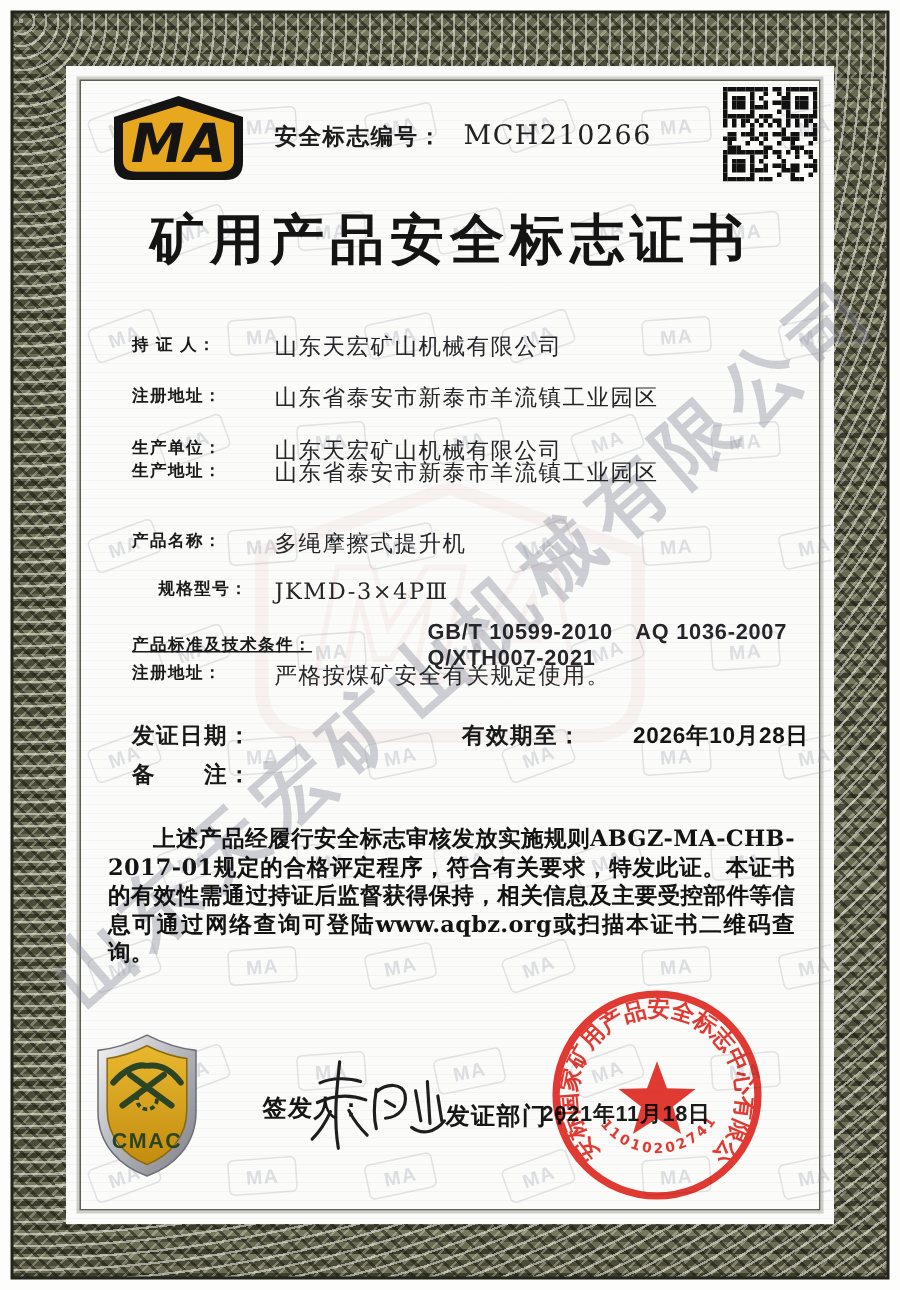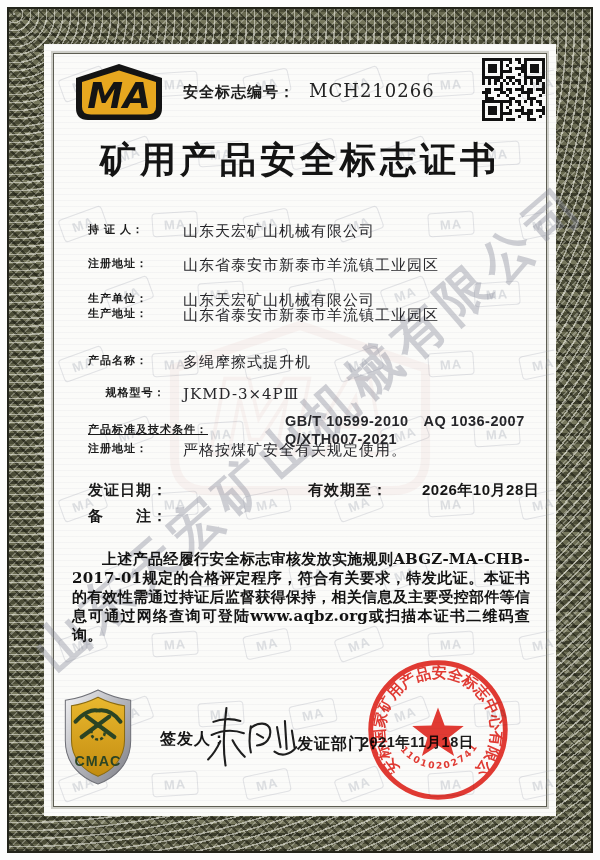--- a/index.html
+++ b/index.html
@@ -40,21 +40,21 @@
   .frow.wide{align-items:center;}
   .frow.wide .fvalue{font-family:"Liberation Sans",sans-serif;font-weight:bold;font-size:14.5px;letter-spacing:.5px;}
   .daterow{position:absolute;left:0;top:481px;width:100%;height:20px;}
   .daterow span{position:absolute;font-size:15px;}
   .dlab{font-weight:bold;color:#1a1a1a;letter-spacing:1px;}
   .dval{font-weight:bold;color:#151515;letter-spacing:.5px;}
   .remark{position:absolute;left:88px;top:507px;font-weight:bold;font-size:15px;color:#1a1a1a;letter-spacing:1px;}
   .statement{position:absolute;left:72px;top:550px;width:458px;text-align:justify;text-indent:2em;
     font-family:"DejaVu Serif",serif;font-weight:600;font-size:15px;line-height:19px;color:#131313;letter-spacing:.2px;}
   .cmac{position:absolute;left:62px;top:688px;}
-  .signer{position:absolute;left:160px;top:729px;font-family:"DejaVu Serif",serif;font-weight:bold;
+  .signer{position:absolute;left:175px;top:729px;font-family:"DejaVu Serif",serif;font-weight:bold;
     font-size:16px;color:#161616;letter-spacing:1px;}
   .signature{position:absolute;left:202px;top:692px;}
   .issuer{position:absolute;left:297px;top:734px;font-family:"DejaVu Serif",serif;font-weight:bold;
     font-size:16px;color:#161616;letter-spacing:1px;}
   .issue-date{position:absolute;left:361px;top:733px;font-weight:bold;font-size:14.5px;color:#1b1b1b;letter-spacing:.5px;}
   .seal{position:absolute;left:360px;top:652px;opacity:.9;mix-blend-mode:multiply;}
 </style>
 </head>
 <body>
 

